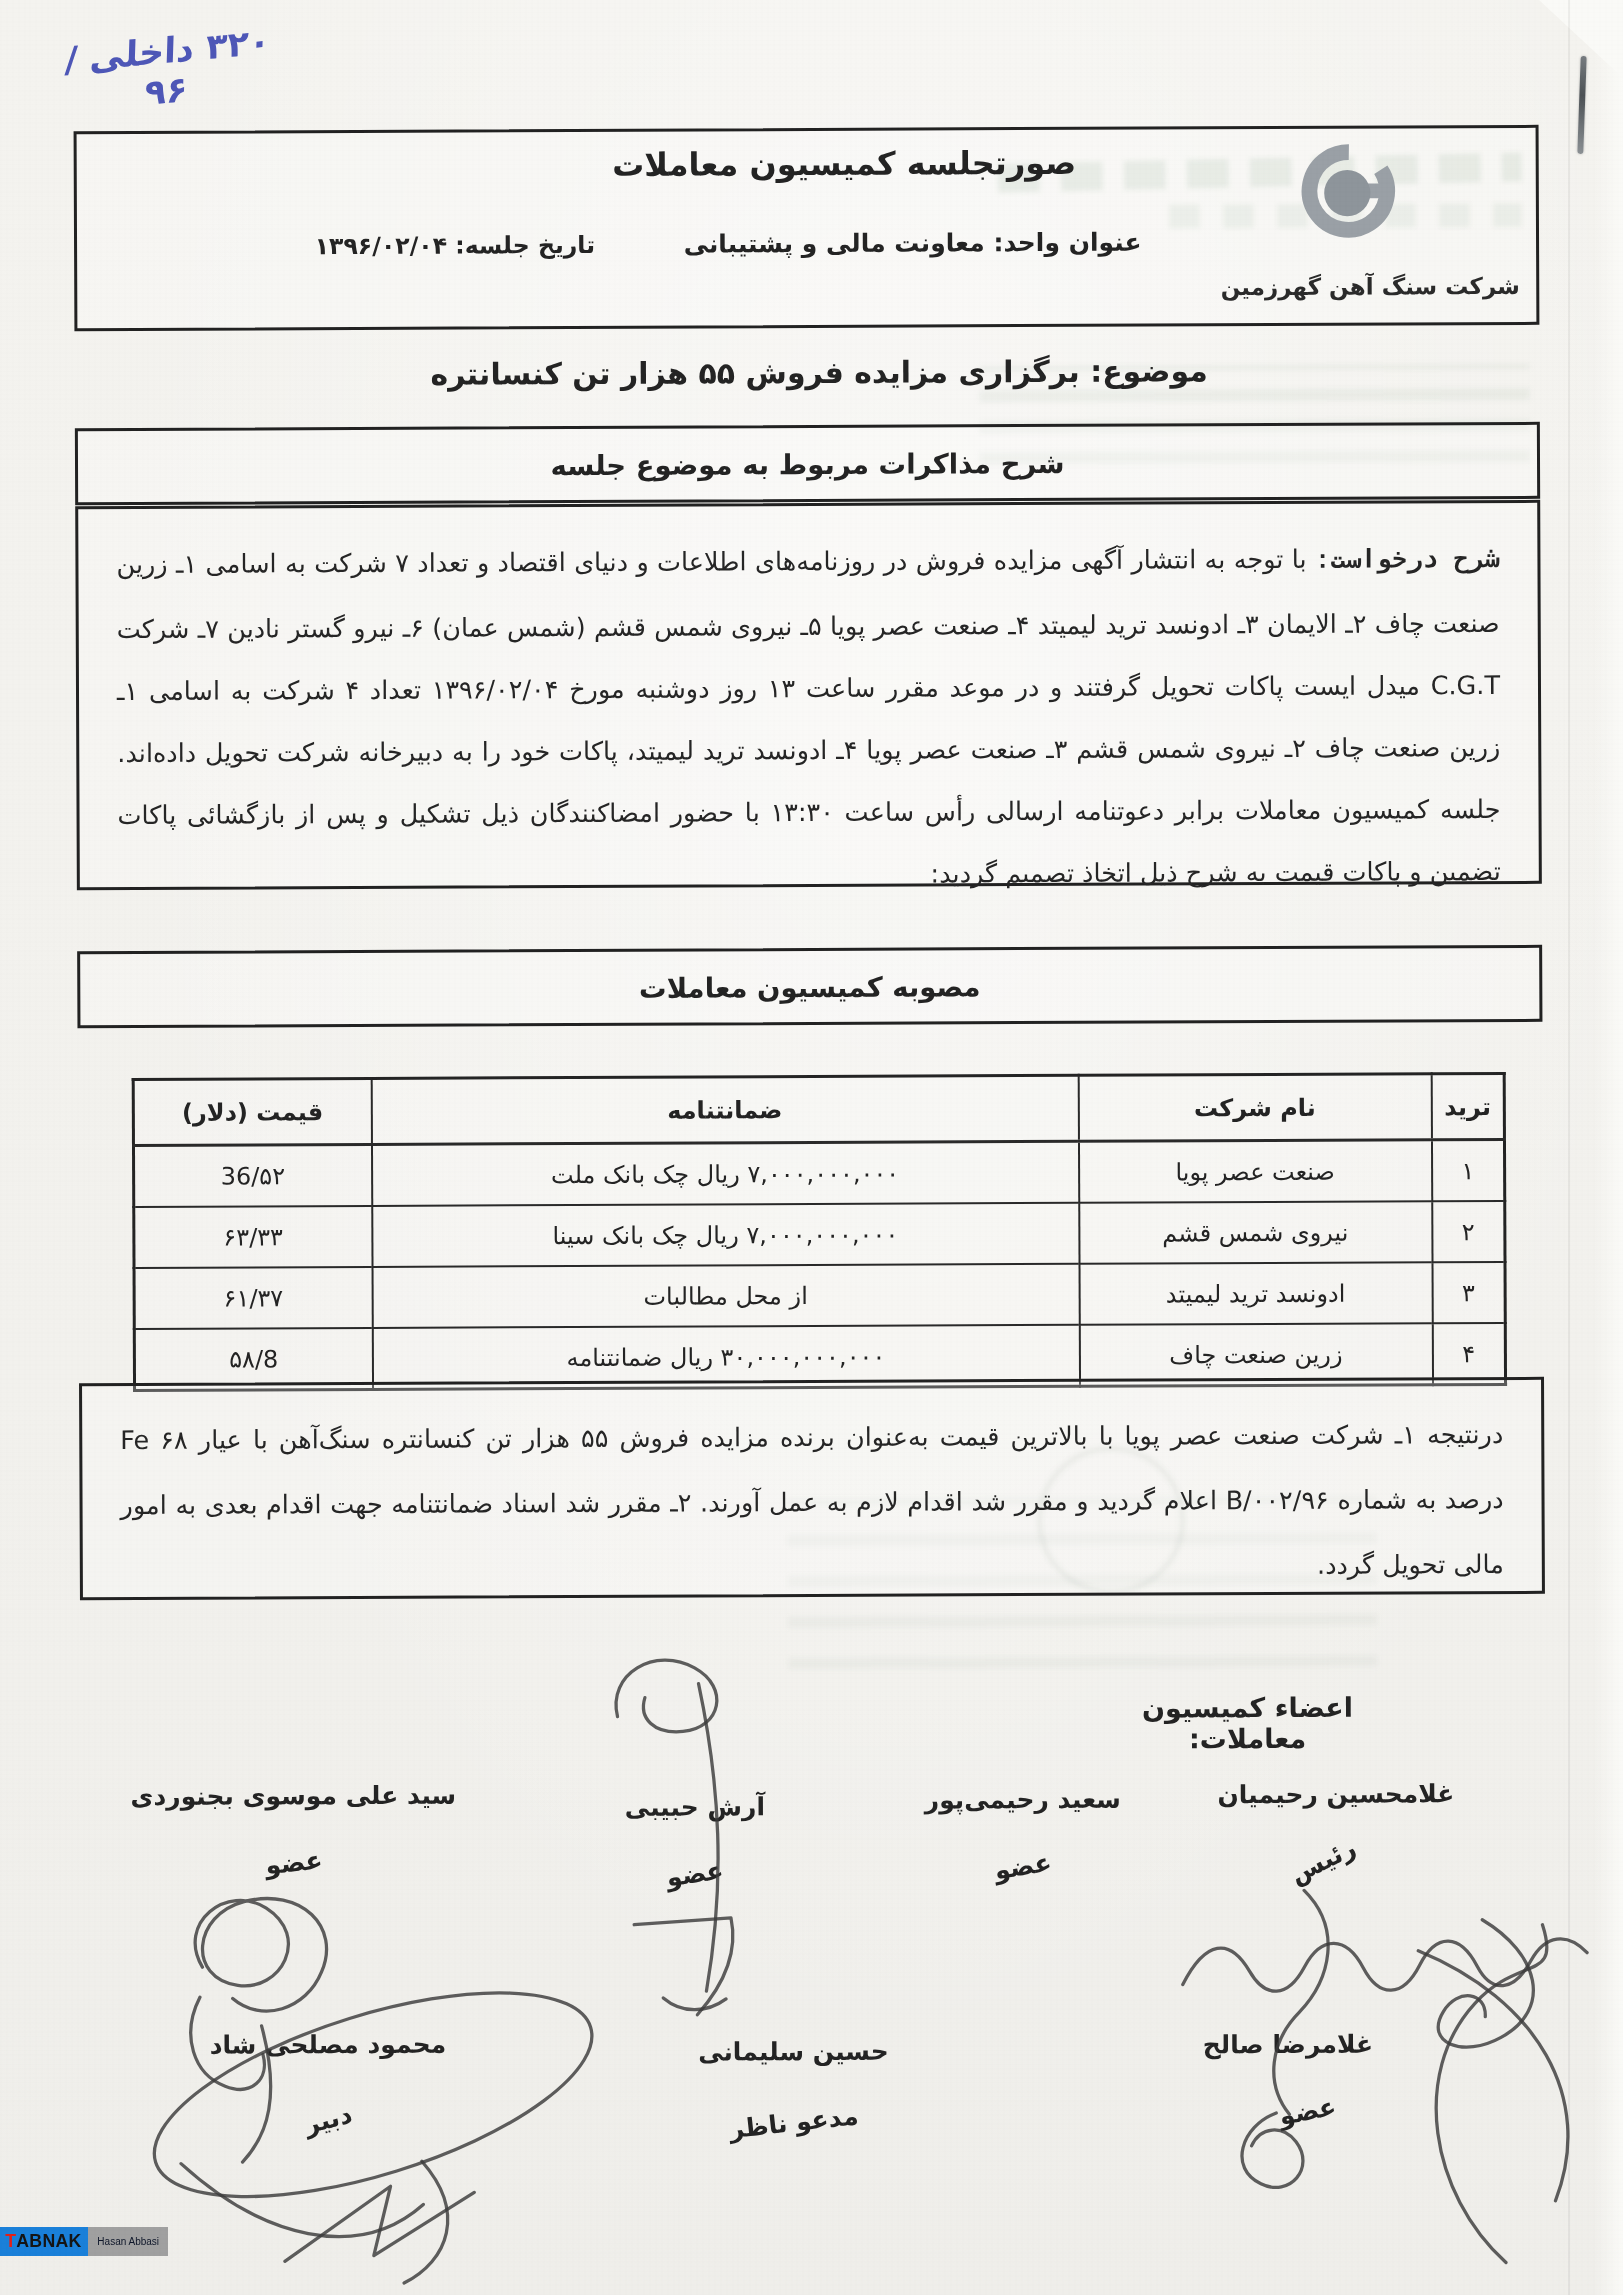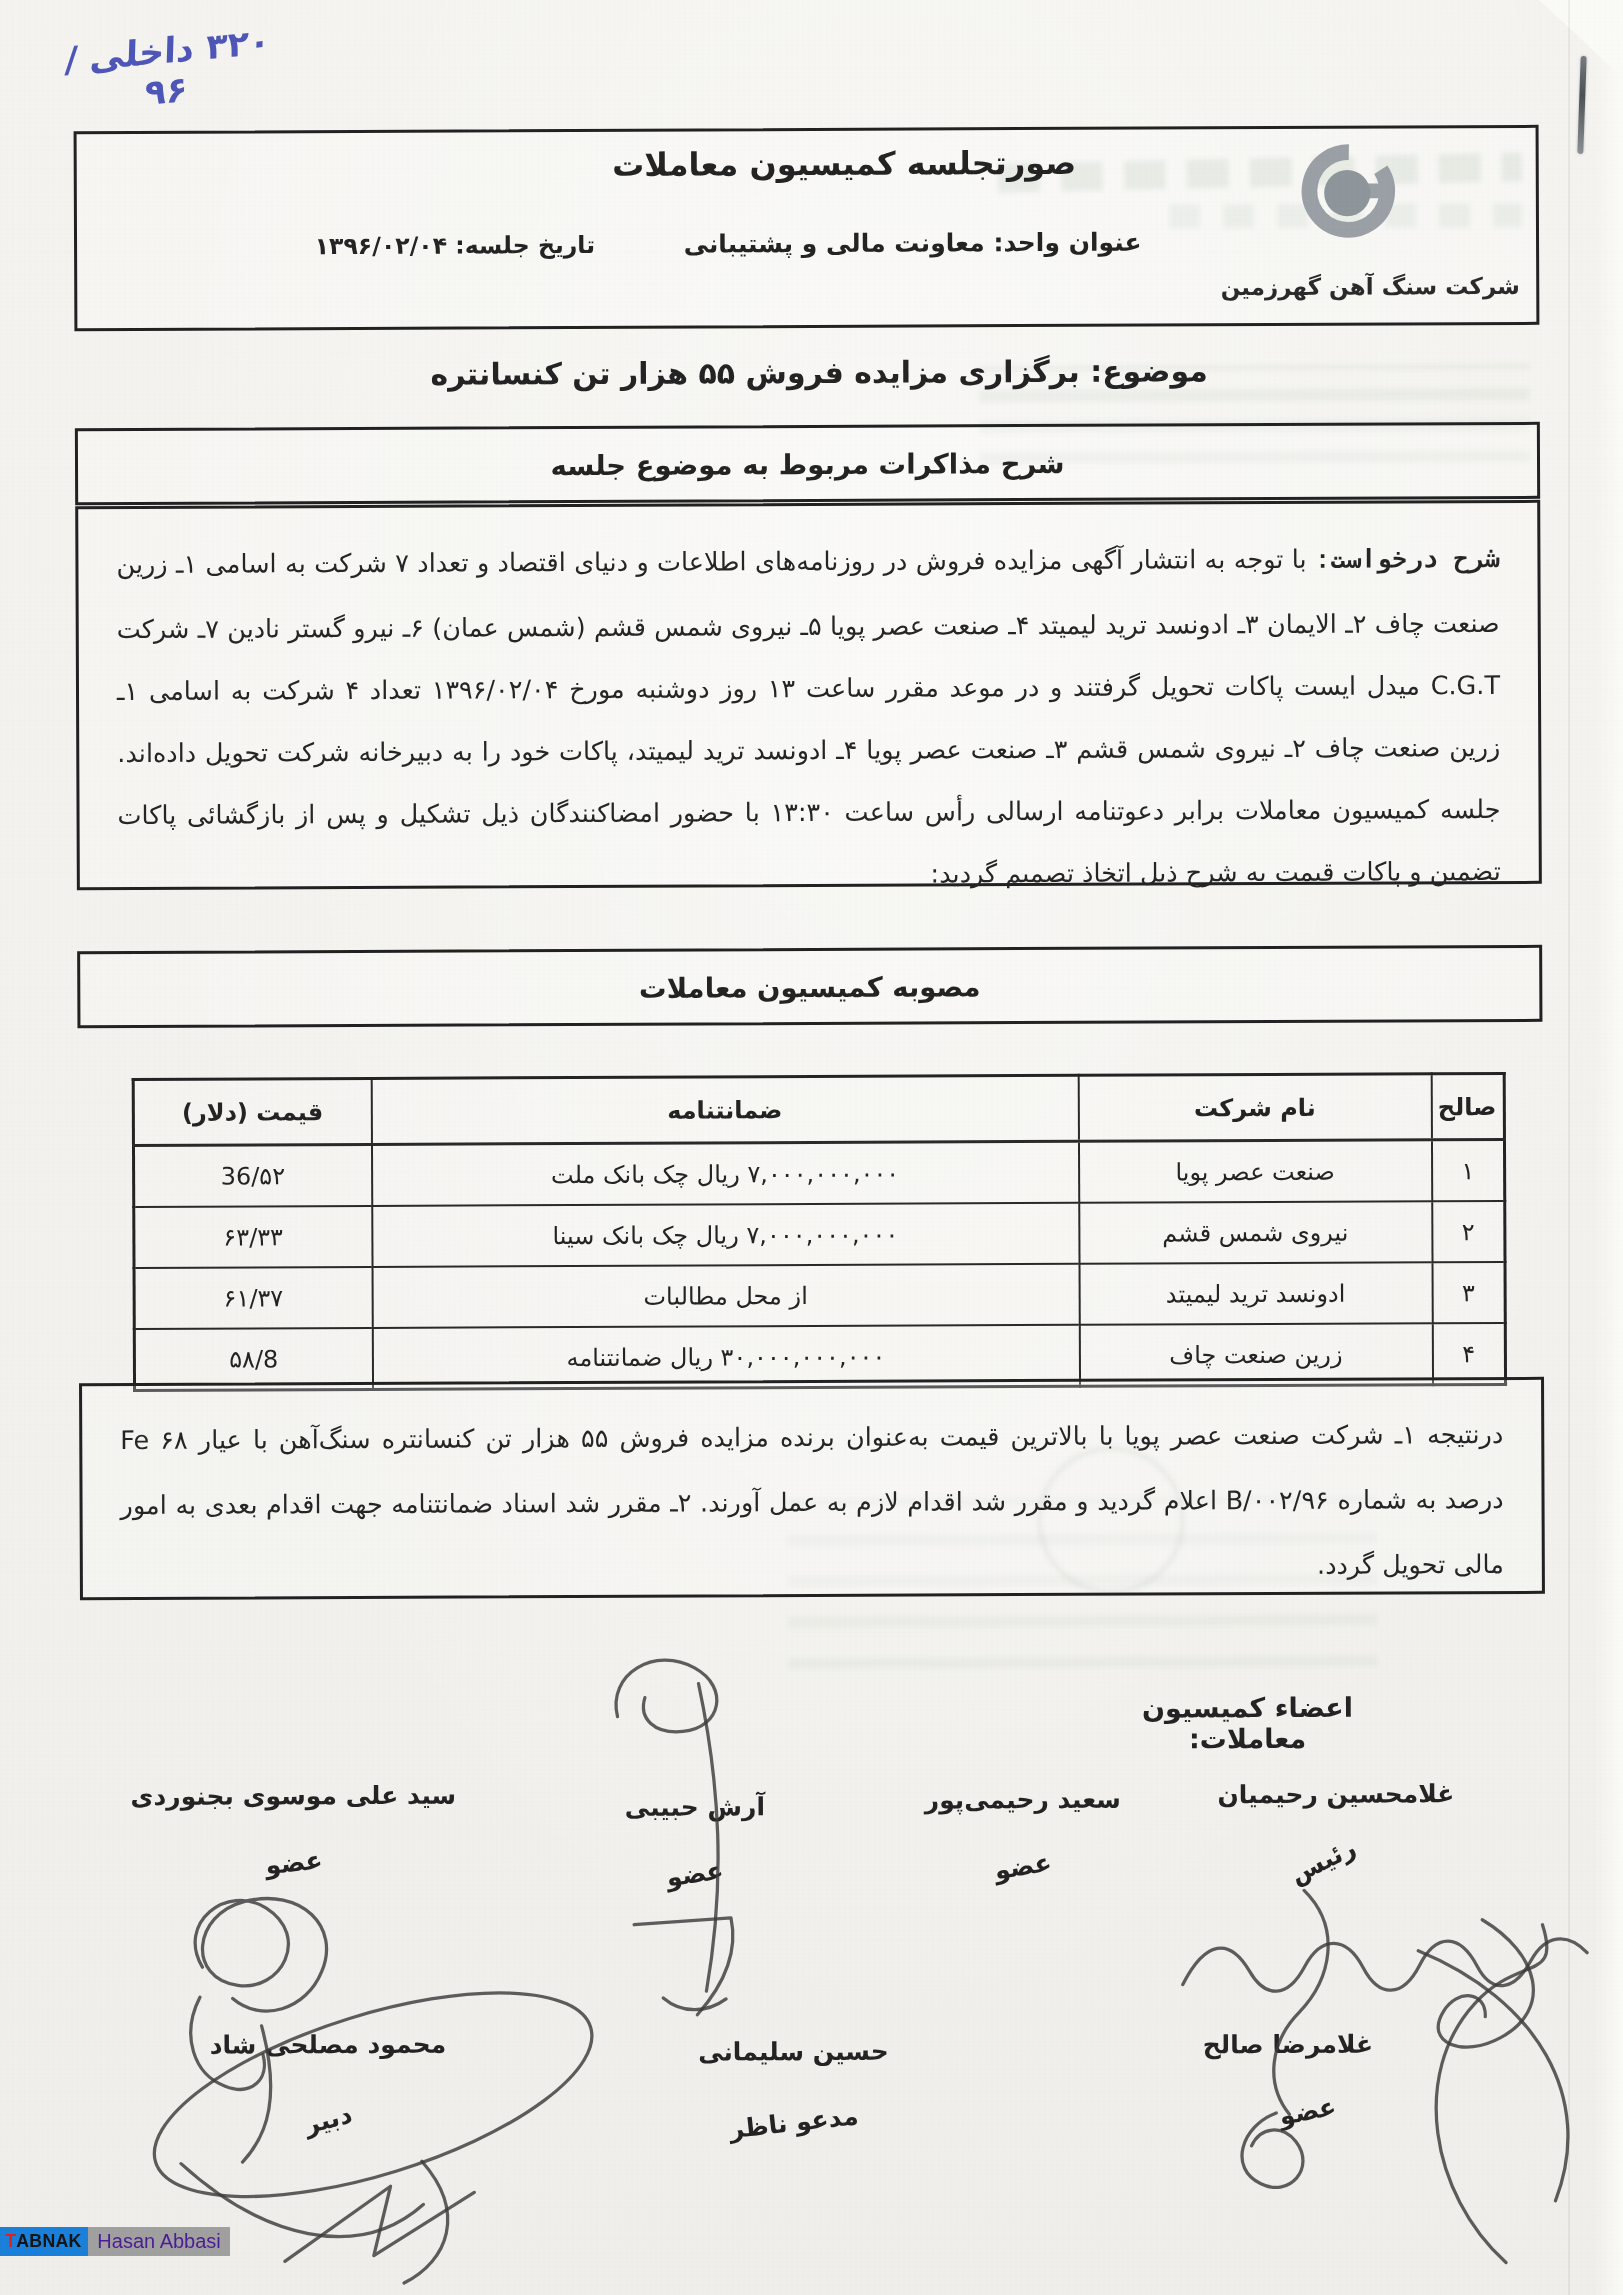--- a/index.html
+++ b/index.html
@@ -49,21 +49,21 @@
       background:repeating-linear-gradient(0deg, rgba(120,140,125,.07) 0 10.5px, transparent 10.5px 41px);}
   .fold{position:absolute; top:0; left:1568px; width:2px; height:2295px; background:rgba(0,0,0,.05);}
   .edge-right{position:absolute; top:0; right:0; width:30px; height:2295px; background:linear-gradient(90deg, rgba(252,252,250,0), #fbfbf8);}
   .corner{position:absolute; top:0; right:0; width:0; height:0; border-left:85px solid transparent; border-top:79px solid #fafaf7;}
   .staple{position:absolute; left:1579px; top:56px; width:5.9px; height:98px; border-radius:3.3px;
           background:linear-gradient(180deg,#777c80,#4d5256 40%,#8b9094); transform:rotate(2deg); box-shadow:0 0 2.6px rgba(0,0,0,.25);}
   .logo-wrap{position:absolute;}
   .watermark{position:absolute; left:0; top:2227px; height:29px; display:flex; font-family:"Liberation Sans","DejaVu Sans",sans-serif; direction:ltr;}
   .wm-blue{background:#1a80d9; color:#151515; font-weight:800; font-size:17.7px; display:flex; align-items:center; padding:0 6.5px 0 5.2px; letter-spacing:0.3px;}
   .wm-blue .t{color:#e32119;}
-  .wm-gray{background:#a0a0a0; color:#4c1d95; font-size:20px; display:flex; align-items:center; padding:0 9.2px;}
+  .wm-gray{background:#a0a0a0; color:#0f172a; font-size:10px; display:flex; align-items:center; padding:0 9.2px;}
   .noise{position:absolute; inset:0; pointer-events:none; opacity:.5;
     background:
       repeating-linear-gradient(0deg, rgba(0,0,0,.012) 0 1.3px, transparent 1.3px 4.6px),
       repeating-linear-gradient(90deg, rgba(0,0,0,.008) 0 2px, transparent 2px 5.9px);}
 </style>
 </head>
 <body>
 
 <div class="page">
 
@@ -107,21 +107,21 @@
 
     <table class="bids" dir="rtl">
       <colgroup>
         <col style="width:73px;">
         <col style="width:353px;">
         <col style="width:707px;">
         <col style="width:238px;">
       </colgroup>
       <thead>
         <tr>
-          <th>صالح</th>
+          <th>ترید</th>
           <th>نام شرکت</th>
           <th>ضمانتنامه</th>
           <th>قیمت (دلار)</th>
         </tr>
       </thead>
       <tbody>
         <tr>
           <td>۱</td>
           <td>صنعت عصر پویا</td>
           <td>۷,۰۰۰,۰۰۰,۰۰۰ ریال چک بانک ملت</td>

